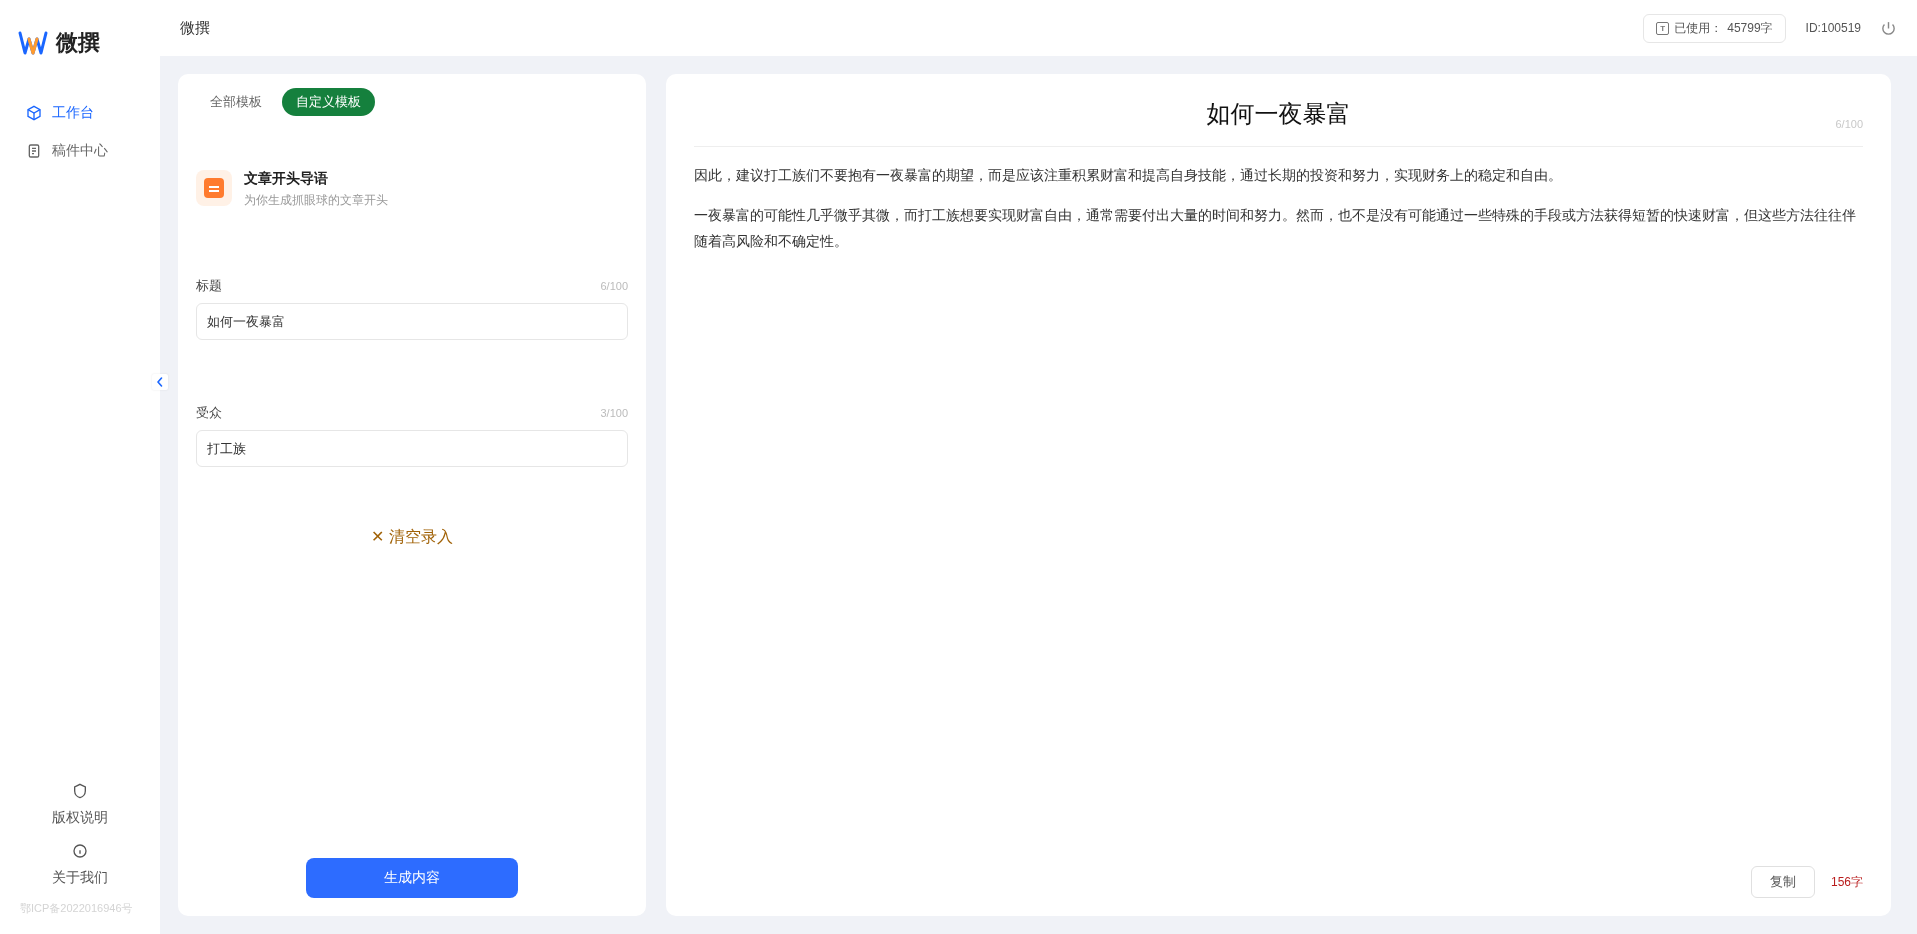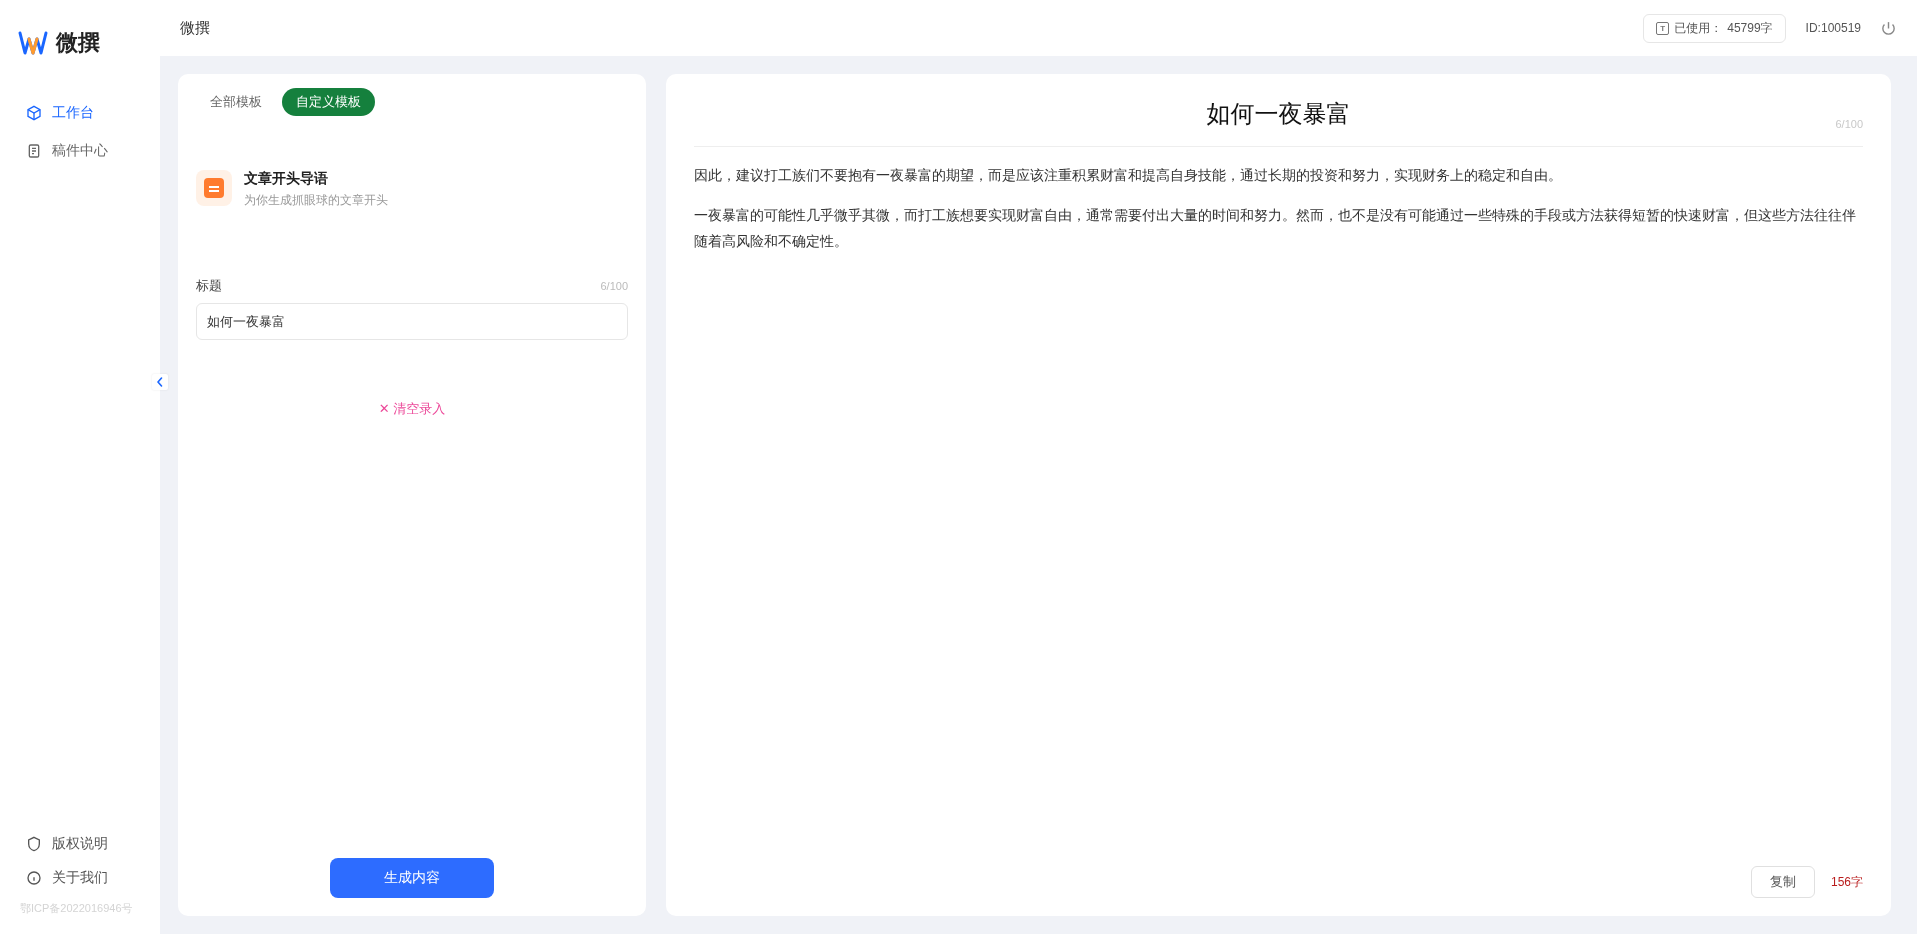--- a/index.html
+++ b/index.html
@@ -9,21 +9,21 @@
 
 .sidebar { width: 160px; background: #fff; display: flex; flex-direction: column; position: relative; }
 .logo-area { padding: 28px 18px 18px 18px; display: flex; align-items: center; gap: 8px; }
 .logo-area svg { flex-shrink: 0; }
 .logo-text { font-size: 22px; font-weight: 700; color: #222; }
 .nav { padding-top: 18px; flex: 1; }
 .nav-item { display: flex; align-items: center; gap: 10px; padding: 10px 26px; font-size: 14px; color: #666; cursor: pointer; }
 .nav-item.active { color: #1a66ff; }
 .nav-item svg { width: 16px; height: 16px; }
 .sidebar-bottom { padding-bottom: 12px; }
-.sidebar-bottom .nav-item { color: #555; padding: 8px 26px; }
+.sidebar-bottom .nav-item { color: #555; padding: 8px 26px; flex-direction: column; }
 .icp { font-size: 11px; color: #d4d4d4; padding: 6px 20px; }
 
 
 .collapse-handle { position: absolute; left: 152px; top: 374px; width: 16px; height: 16px; background: #fff; display: flex; align-items: center; justify-content: center; cursor: pointer; border-radius: 2px; box-shadow: 0 0 2px rgba(0,0,0,.1); }
 .collapse-handle svg { width: 10px; height: 10px; }
 
 
 .main { flex: 1; display: flex; flex-direction: column; }
 .topbar { height: 56px; background: #fff; display: flex; align-items: center; padding: 0 20px; }
 .topbar-title { font-size: 15px; color: #333; }
@@ -49,23 +49,23 @@
 .template-meta { display: flex; flex-direction: column; gap: 4px; }
 .template-title { font-size: 14px; font-weight: 600; color: #222; }
 .template-desc { font-size: 12px; color: #999; }
 
 .form-field { margin-bottom: 16px; }
 .field-label-row { display: flex; justify-content: space-between; align-items: baseline; margin-bottom: 8px; margin-top: 12px; }
 .field-label { font-size: 13px; color: #444; }
 .field-counter { font-size: 11px; color: #bbb; }
 .field-input { width: 100%; border: 1px solid #e6e6e6; border-radius: 6px; padding: 10px 10px; font-size: 13px; color: #333; outline: none; font-family: inherit; }
 
-.clear-link { text-align: center; font-size: 13px; color: #ec4899; cursor: pointer; padding: 8px 0; user-select: none; }
+.clear-link { text-align: center; font-size: 16px; color: #a16207; cursor: pointer; padding: 8px 0; user-select: none; }
 .panel-left-spacer { flex: 1; }
-.generate-btn { width: 164px; margin: 0 auto; background: #2d6cff; color: #fff; border: none; border-radius: 8px; padding: 11px 0; font-size: 14px; cursor: pointer; display: block; }
+.generate-btn { width: 212px; margin: 0 auto; background: #2d6cff; color: #fff; border: none; border-radius: 8px; padding: 11px 0; font-size: 14px; cursor: pointer; display: block; }
 
 
 .panel-right { flex: 1; background: #fff; border-radius: 10px; padding: 24px 28px 18px 28px; display: flex; flex-direction: column; }
 .output-title-row { position: relative; text-align: center; margin-bottom: 6px; }
 .output-title { font-size: 24px; font-family: "Songti SC", SimSun, serif; font-weight: 400; color: #111; display: inline-block; }
 .output-title-counter { position: absolute; right: 0; bottom: 0; font-size: 11px; color: #c8c8c8; }
 .hr { border: none; border-top: 1px solid #eee; margin: 10px 0 16px 0; }
 .output-body { flex: 1; font-size: 14px; line-height: 1.85; color: #333; }
 .output-body p { margin-bottom: 14px; }
 .output-footer { display: flex; justify-content: flex-end; align-items: center; gap: 16px; padding-top: 10px; }
@@ -168,20 +168,27 @@
         </div>
 
         <div class="form-field">
           <div class="field-label-row">
             <span class="field-label">标题</span>
             <span class="field-counter">6/100</span>
           </div>
           <input class="field-input" value="如何一夜暴富" style="">
         </div>
 
+        <div class="form-field">
+          <div class="field-label-row">
+            <span class="field-label">受众</span>
+            <span class="field-counter">3/100</span>
+          </div>
+          <input class="field-input" value="打工族" style="">
+        </div>
 
         <div class="clear-link">✕ 清空录入</div>
 
         <div class="panel-left-spacer"></div>
         <button class="generate-btn">生成内容</button>
       </section>
 
       <section class="panel-right">
         <div class="output-title-row">
           <div class="output-title">如何一夜暴富</div>

